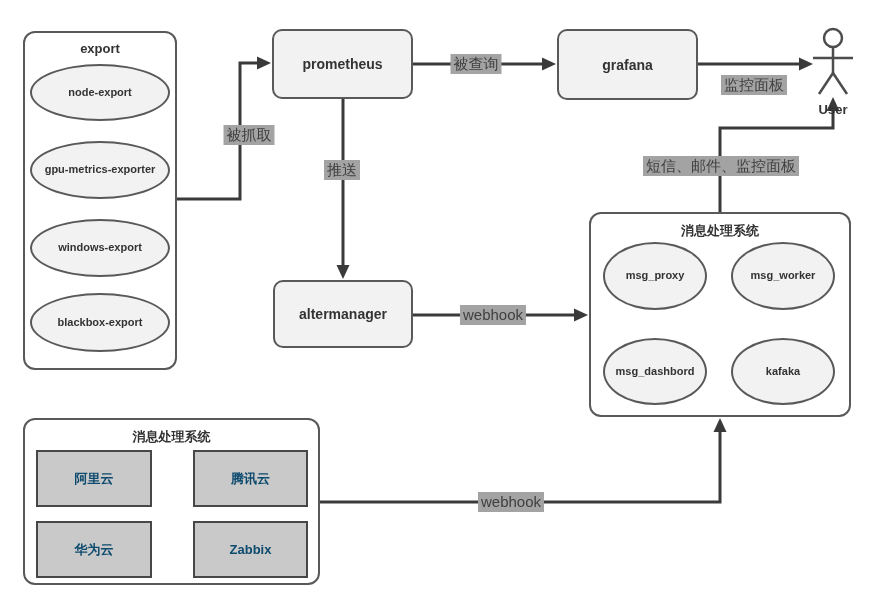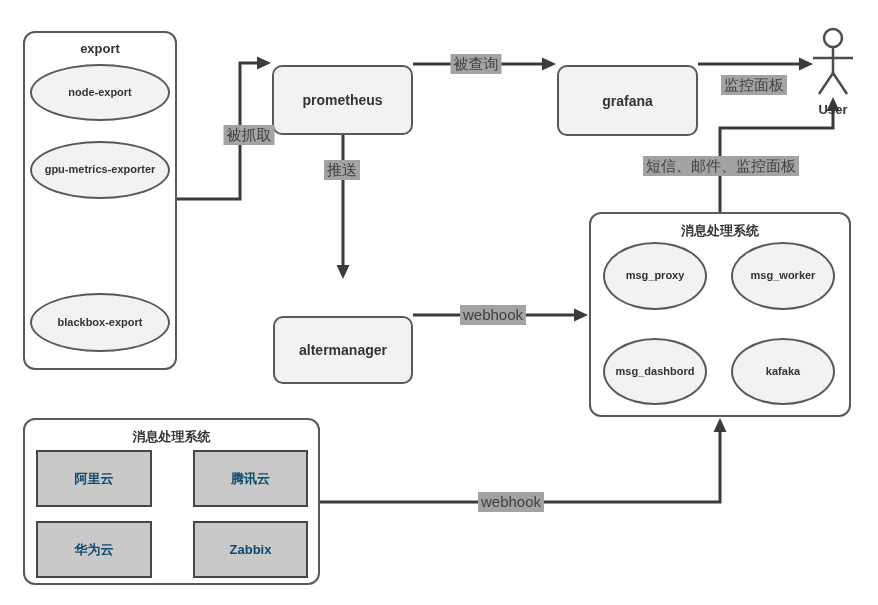--- a/index.html
+++ b/index.html
@@ -21,21 +21,21 @@
     position:absolute;background:#ffffff;border:2px solid var(--shape-border);
     border-radius:12px;box-sizing:border-box;
   }
   .group-title{
     position:absolute;top:8px;left:0;width:100%;text-align:center;
     font-weight:bold;font-size:13px;color:var(--text);
   }
   .box{
     position:absolute;background:var(--shape-fill);border:2px solid var(--shape-border);
     border-radius:10px;box-sizing:border-box;display:flex;align-items:center;justify-content:center;
-    font-weight:bold;font-size:14px;color:var(--text);margin-top:36px;
+    font-weight:bold;font-size:14px;color:var(--text);
   }
   .ellipse{
     position:absolute;background:var(--shape-fill);border:2px solid var(--shape-border);
     border-radius:50%;box-sizing:border-box;display:flex;align-items:center;justify-content:center;
     font-weight:bold;font-size:11px;text-align:right;color:var(--text);
   }
   .ellipse .inner{display:inline-block;max-width:112px;line-height:1.25;}
   .ellipse .inner.brk{max-width:88px;word-break:break-all;}
   .srcrect{
     position:absolute;background:var(--source-fill);border:2px solid var(--source-border);
@@ -79,20 +79,23 @@
   </svg>
 
   <div class="group" style="left:23px;top:31px;width:154px;height:339px;">
     <div class="group-title">export</div>
   </div>
   <div class="ellipse" style="left:30px;top:64px;width:140px;height:57px;">
     <span class="inner">node-export</span>
   </div>
   <div class="ellipse" style="left:30px;top:141px;width:140px;height:58px;">
     <span class="inner">gpu-metrics-exporter</span>
+  </div>
+  <div class="ellipse" style="left:30px;top:219px;width:140px;height:58px;">
+    <span class="inner">windows-export</span>
   </div>
   <div class="ellipse" style="left:30px;top:293px;width:140px;height:59px;">
     <span class="inner">blackbox-export</span>
   </div>
 
   <div class="box" style="left:272px;top:29px;width:141px;height:70px;">
     <span>prometheus</span>
   </div>
   <div class="box" style="left:557px;top:29px;width:141px;height:71px;">
     <span>grafana</span>

